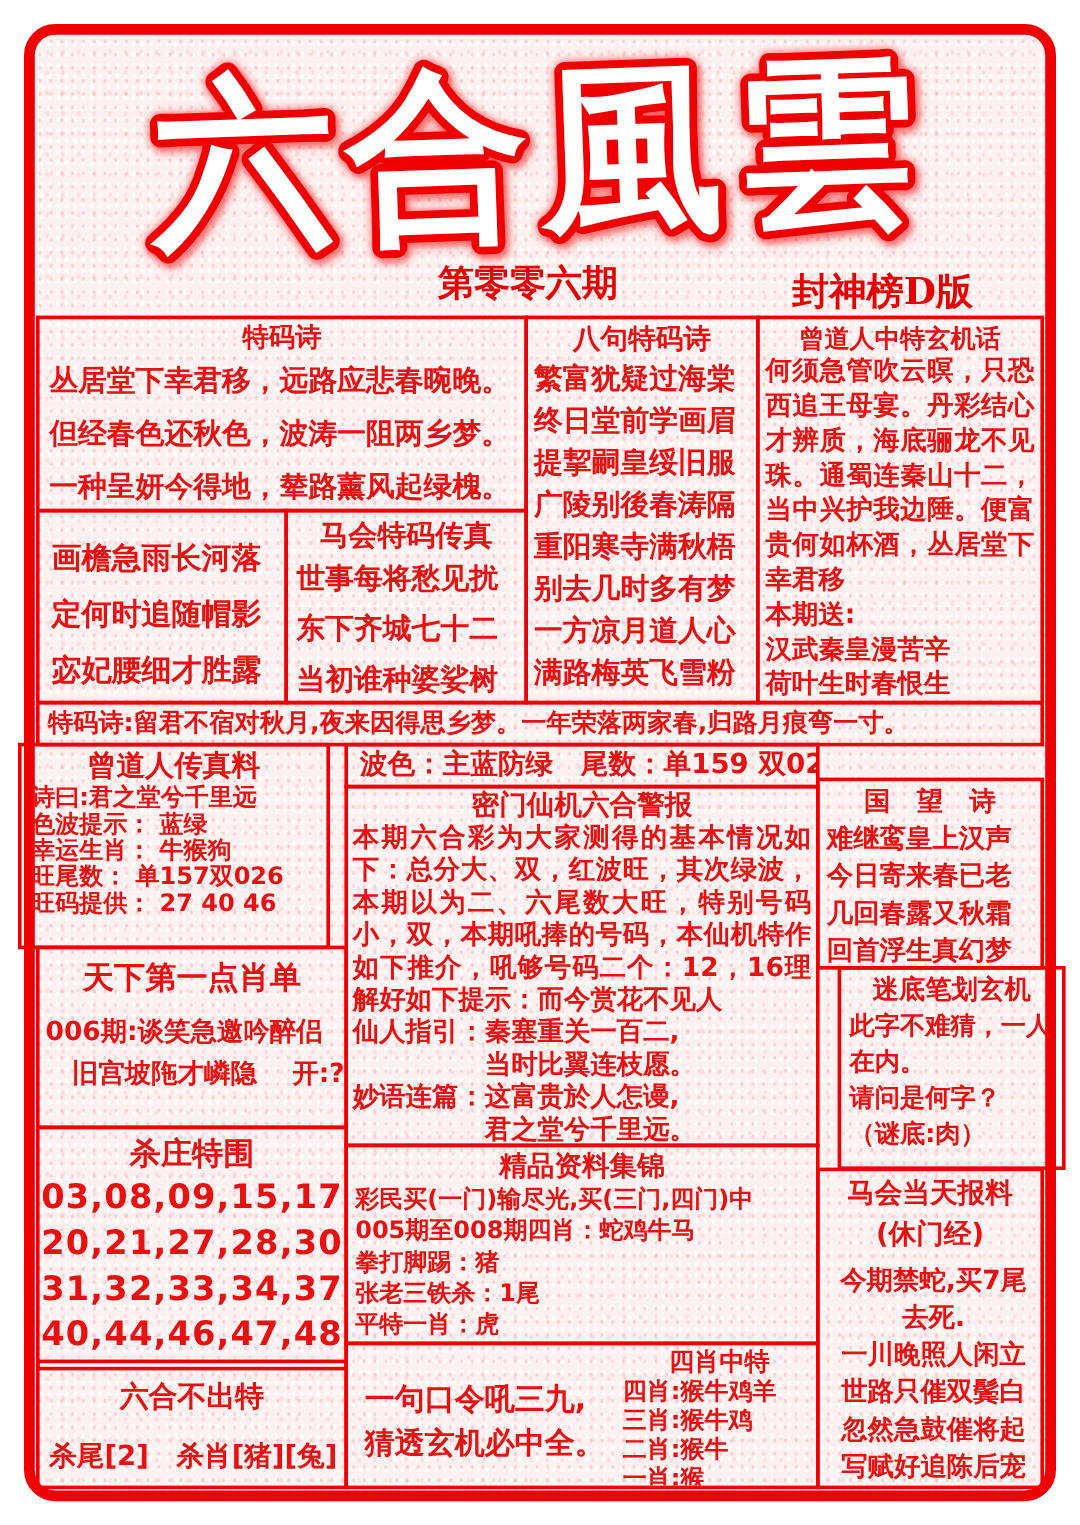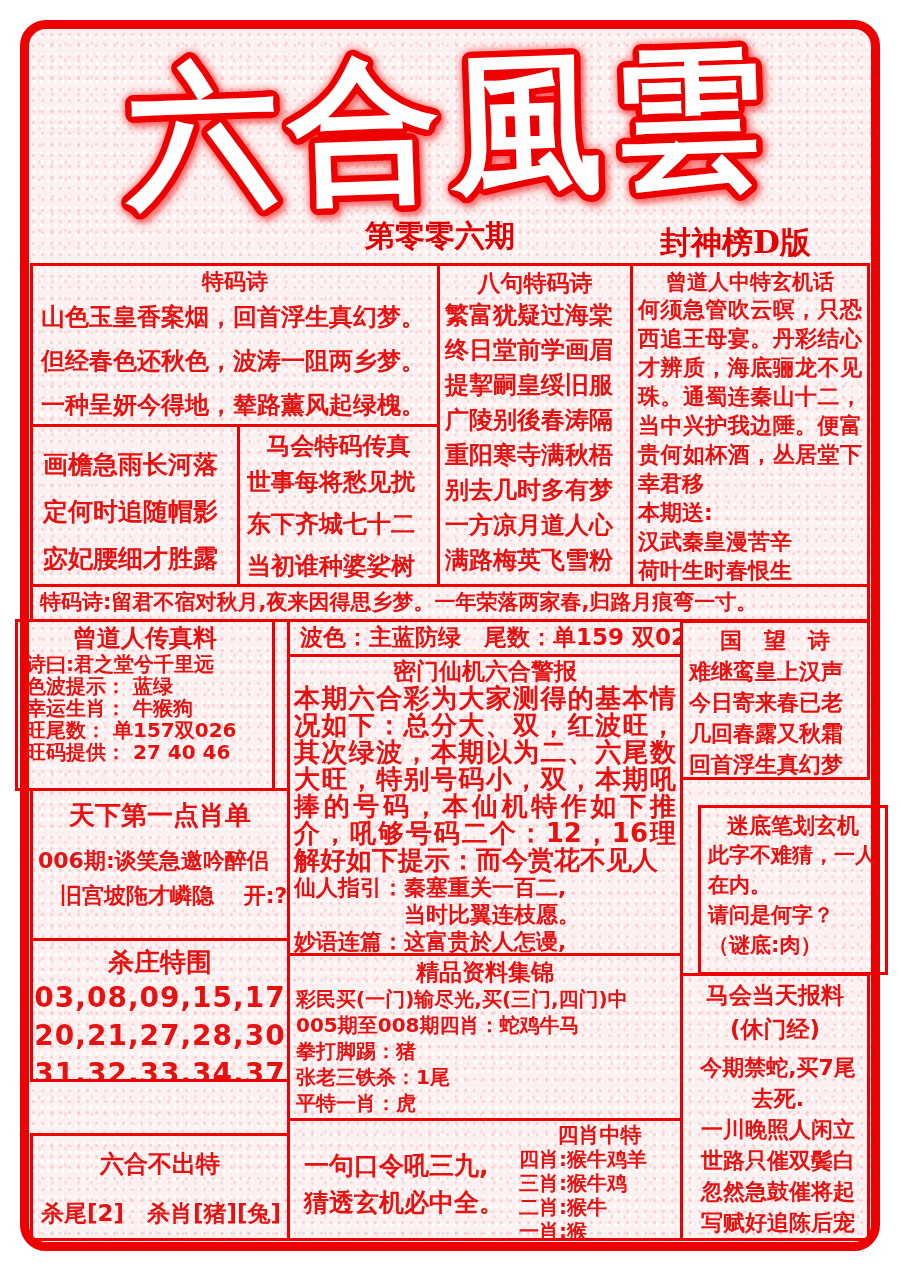--- a/index.html
+++ b/index.html
@@ -42,44 +42,44 @@
   .box-banner{left:30px;top:584px;width:840px;height:38px;}
   .box-banner .btext{font-size:21px;line-height:31px;padding-left:7px;white-space:nowrap;}
   
   .box-zhenliao{left:15px;top:619px;width:260px;height:172px;}
   .box-zhenliao .box-title{font-size:24px;line-height:29px;margin-top:2px;}
   .box-zhenliao .pline{font-size:20px;line-height:22px;padding-left:8px;white-space:nowrap;}
   .box-dianxiao{left:30px;top:788px;width:260px;height:153px;}
   .box-dianxiao .box-title{font-size:26px;line-height:32px;margin-top:8px;}
   .box-dianxiao .lines{margin-top:12px;}
   .box-dianxiao .pline{font-size:22px;line-height:35px;padding-left:5px;white-space:nowrap;}
-  .box-shazhuang{left:30px;top:938px;width:260px;height:144px;}
+  .box-shazhuang{left:30px;top:938px;width:260px;height:204px;}
   .box-shazhuang .box-title{font-size:26px;line-height:34px;margin-top:4px;}
   .box-shazhuang .pline{font-size:28px;line-height:38px;text-align:center;letter-spacing:1px;white-space:nowrap;}
   .box-buchute{left:30px;top:1133px;width:260px;height:108px;}
   .box-buchute .box-title{font-size:24px;line-height:28px;margin-top:14px;}
   .box-buchute .bline{font-size:23px;margin-top:20px;padding-left:8px;white-space:nowrap;}
   
   .box-bose{left:287px;top:619px;width:396px;height:38px;}
   .box-bose .btext{font-size:23px;line-height:31px;padding-left:10px;white-space:nowrap;}
   .box-mimen{left:287px;top:654px;width:396px;height:302px;}
   .box-mimen .box-title{font-size:23px;line-height:27px;margin-top:1px;}
-  .box-mimen .xbody{font-size:26px;line-height:27px;padding:0 4px;text-align:justify;}
+  .box-mimen .xbody{font-size:22px;line-height:27px;padding:0 4px;text-align:justify;}
   .box-mimen .pline{font-size:22px;line-height:27px;padding-left:4px;white-space:nowrap;}
   .box-jingpin{left:287px;top:953px;width:396px;height:168px;}
   .box-jingpin .box-title{font-size:23px;line-height:28px;margin-top:2px;}
   .box-jingpin .pline{font-size:20px;line-height:26px;padding-left:6px;white-space:nowrap;}
   .box-kouling{left:287px;top:1118px;width:396px;height:123px;display:flex;}
   .kouling-left{width:215px;padding:26px 0 0 14px;}
   .kouling-left .pline{font-size:25px;line-height:37px;white-space:nowrap;}
   .kouling-right{flex:1;padding-top:2px;}
   .kouling-right .box-title{font-size:21px;line-height:24px;}
   .kouling-right .pline{font-size:20px;line-height:24px;white-space:nowrap;}
   
-  .box-guowang{left:680px;top:620px;width:190px;height:160px;}
+  .box-guowang{left:680px;top:648px;width:190px;height:160px;}
   .box-guowang .box-title{font-size:22px;line-height:30px;margin-top:3px;}
   .box-guowang .pline{font-size:22px;line-height:31px;padding-left:6px;white-space:nowrap;}
   .box-midi{left:698px;top:805px;width:190px;height:170px;}
   .box-midi .box-title{font-size:22px;line-height:28px;margin-top:4px;}
   .box-midi .lines{margin-top:0;}
   .box-midi .pline{font-size:21px;line-height:30px;padding:0 7px;}
   .box-baoliao{left:680px;top:973px;width:190px;height:268px;}
   .box-baoliao .box-title{font-size:23px;line-height:30px;margin-top:4px;}
   .box-baoliao .lines{margin-top:8px;}
   .box-baoliao .pline{font-size:22px;line-height:31px;padding-left:6px;white-space:nowrap;text-align:center;}
@@ -93,21 +93,21 @@
   <svg class="main-title" viewBox="0 0 760 205">
     <text x="380" y="158" text-anchor="middle" font-size="152" letter-spacing="10" fill="#ffffff" stroke="#ee0000" stroke-width="13" stroke-linejoin="round" paint-order="stroke" transform="rotate(-2 380 100)">六合風雲</text>
   </svg>
   <div class="issue">第零零六期</div>
   <div class="edition">封神榜D版</div>
 
   <div class="box box-tema">
     <div class="box-title">特码诗</div>
     <div class="lines">
 
-    <div class="pline">山色玉皇香案烟，回首浮生真幻梦。</div>
+    <div class="pline">丛居堂下幸君移，远路应悲春晼晚。</div>
         <div class="pline">但经春色还秋色，波涛一阻两乡梦。</div>
         <div class="pline">一种呈妍今得地，辇路薰风起绿槐。</div>
       </div>
   </div>
 
   <div class="box box-eight">
     <div class="box-title">八句特码诗</div>
     <div class="lines">
 
     <div class="pline">繁富犹疑过海棠</div>

